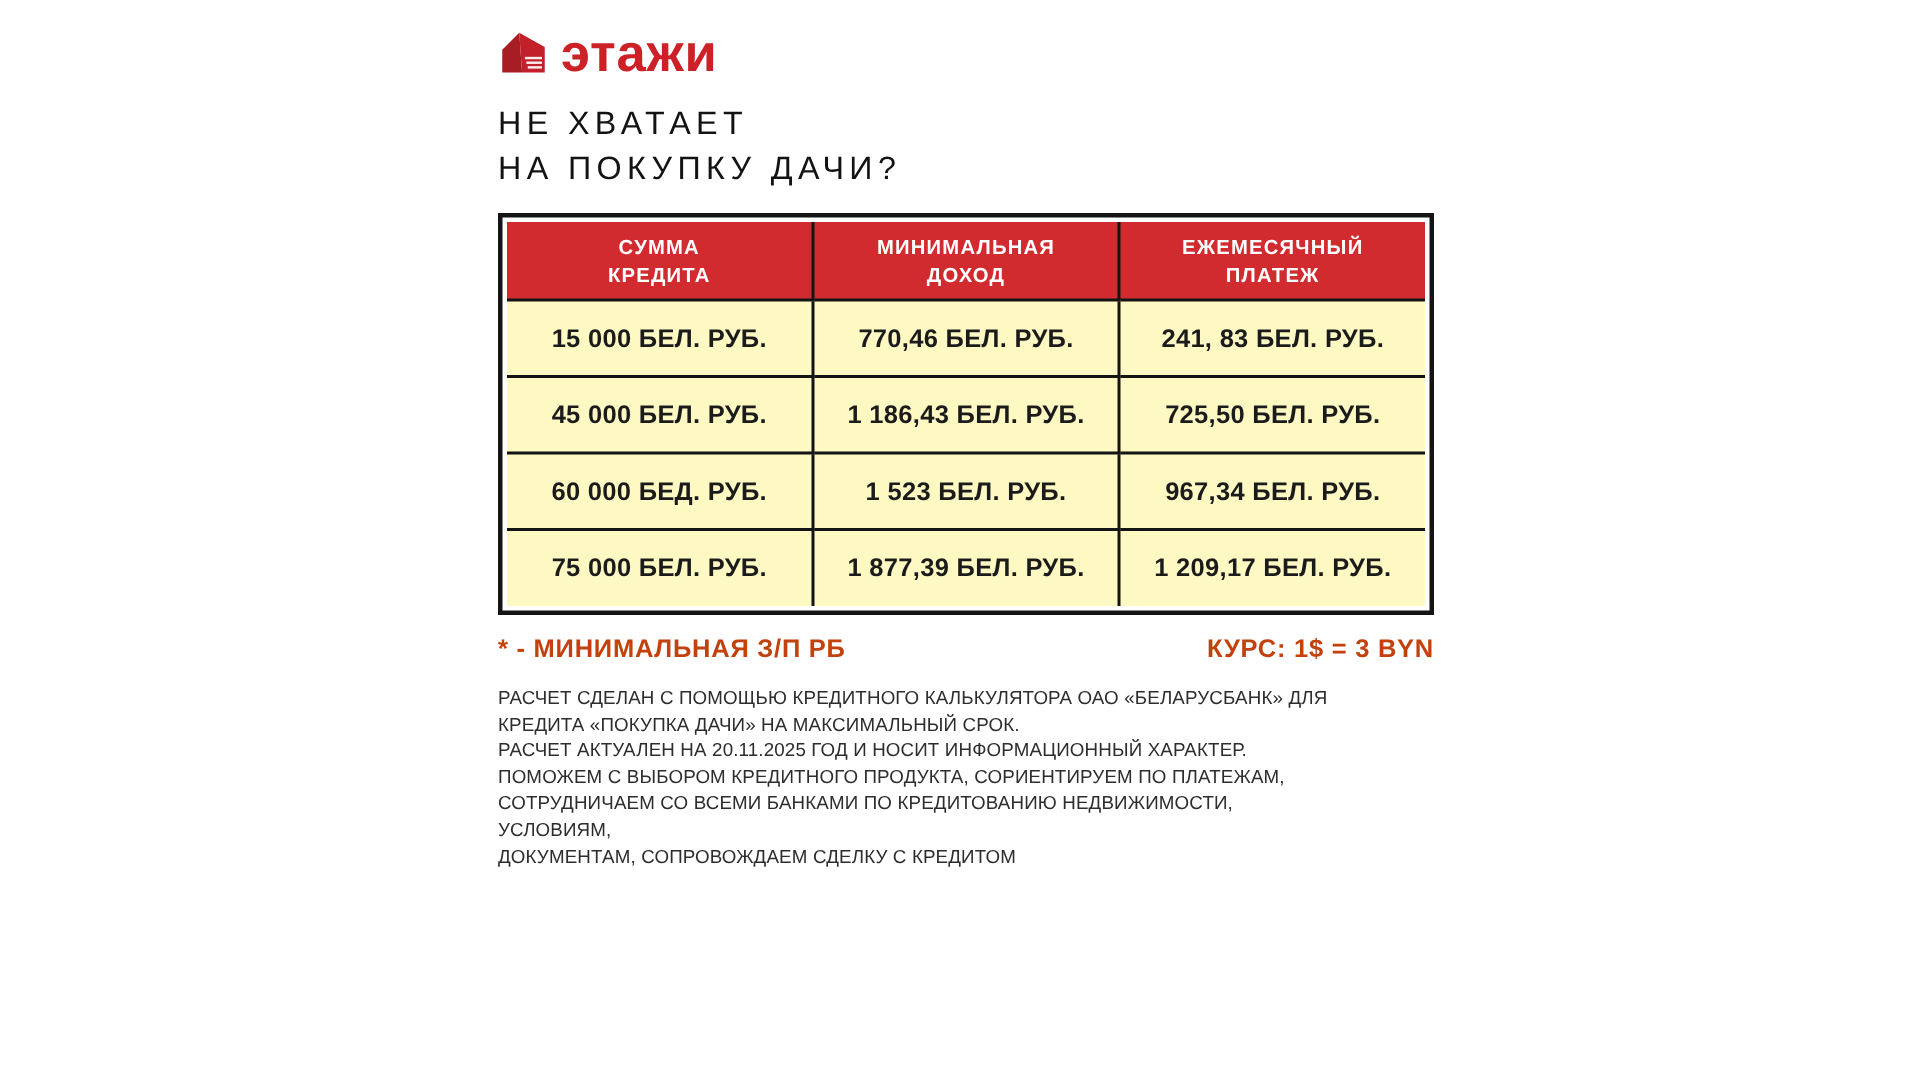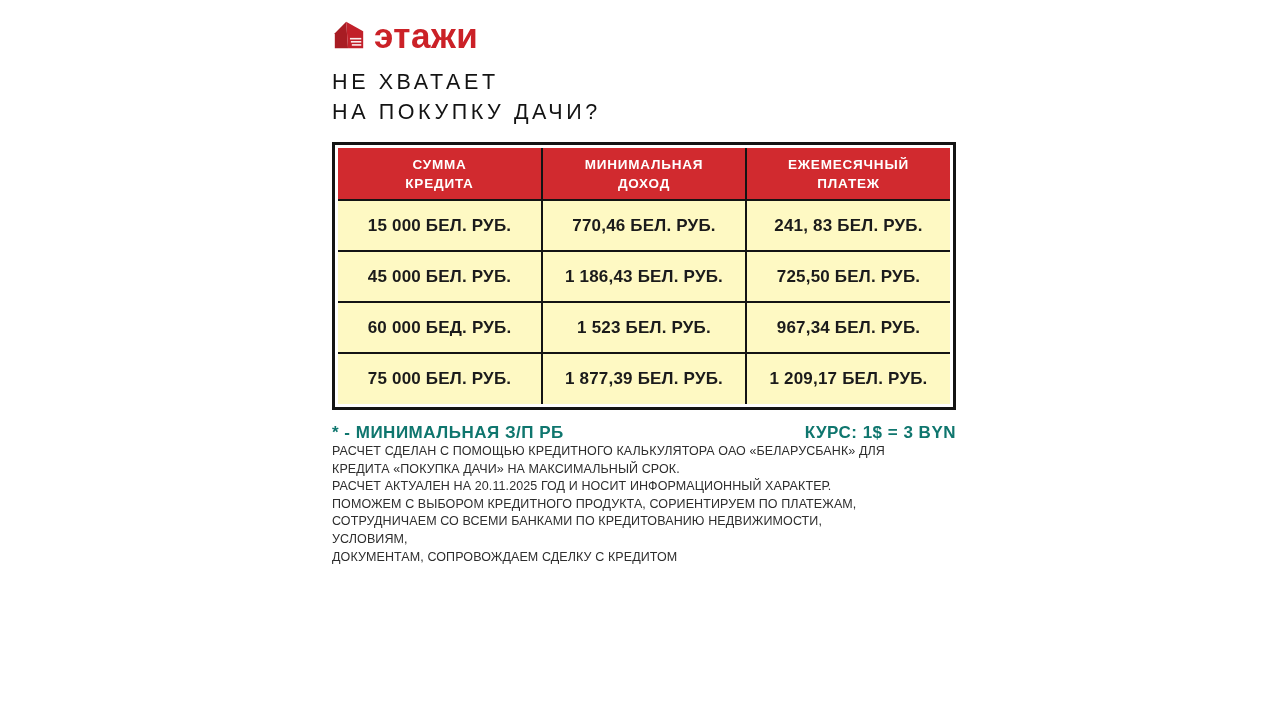--- a/index.html
+++ b/index.html
@@ -35,25 +35,25 @@
   }
   table.credit-table td {
     height:51px; border:2px solid #141414; text-align:center; vertical-align:middle;
     font-size:17px; font-weight:bold; color:#1b1b1b; letter-spacing:0.2px; background:#fef9c3;
   }
   .th-line { display:block; }
 
   
   .footnote {
     margin-top:13px; display:flex; justify-content:space-between; align-items:center;
-    font-size:17px; font-weight:bold; color:#0f766e; letter-spacing:0.5px;
+    font-size:17px; font-weight:bold; color:#c2410c; letter-spacing:0.5px;
   }
 
   
-  .disclaimer { font-size:12.5px; line-height:17.6px; color:#2d2d2d; letter-spacing:0.1px; }
+  .disclaimer { margin-top:14px; font-size:12.5px; line-height:17.6px; color:#2d2d2d; letter-spacing:0.1px; }
   .disclaimer div { white-space:nowrap; }
 </style>
 </head>
 <body>
 
 <div class="page">
   <div class="content">
 
     <div class="logo-row">
       <svg class="logo-icon" viewBox="0 0 36 36" aria-hidden="true">

